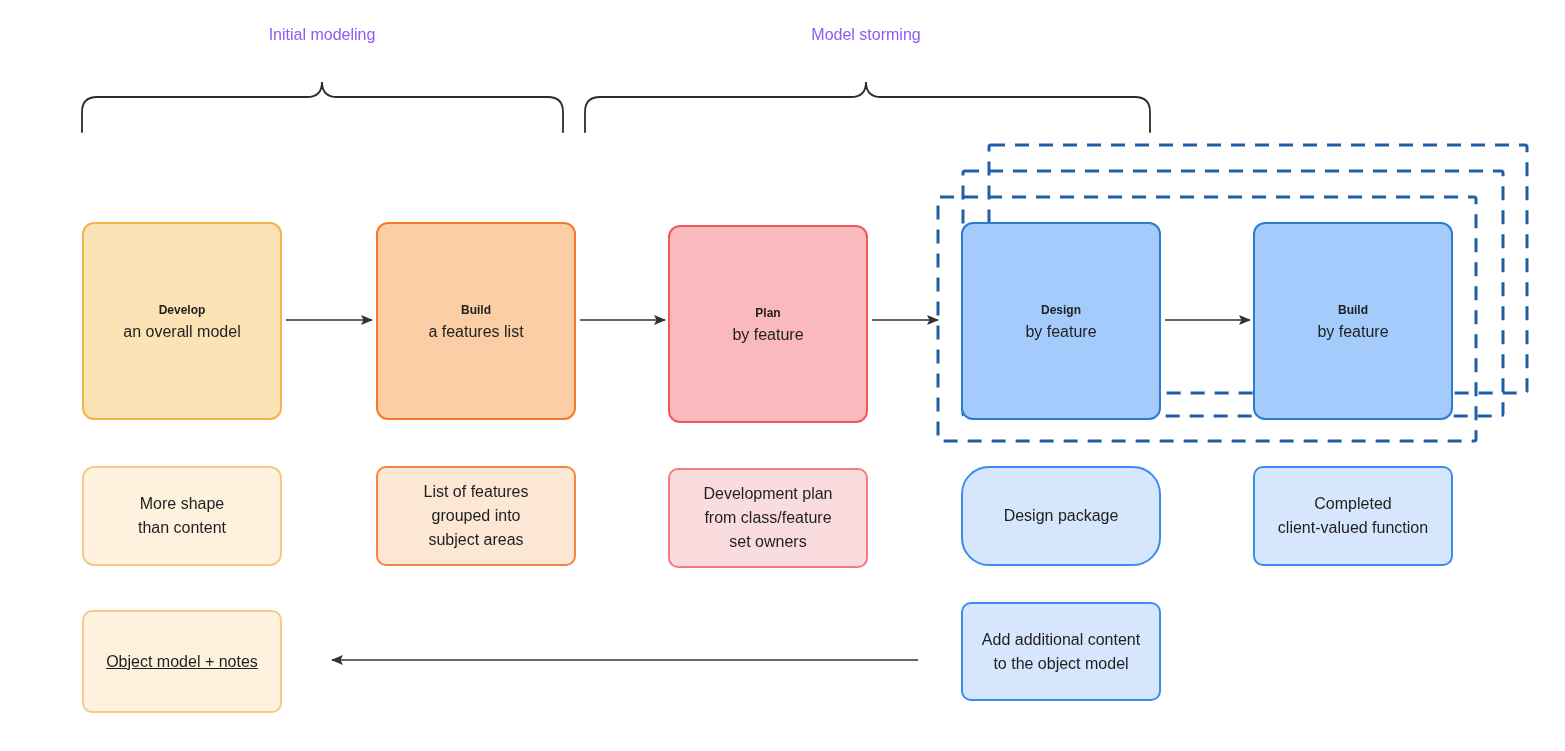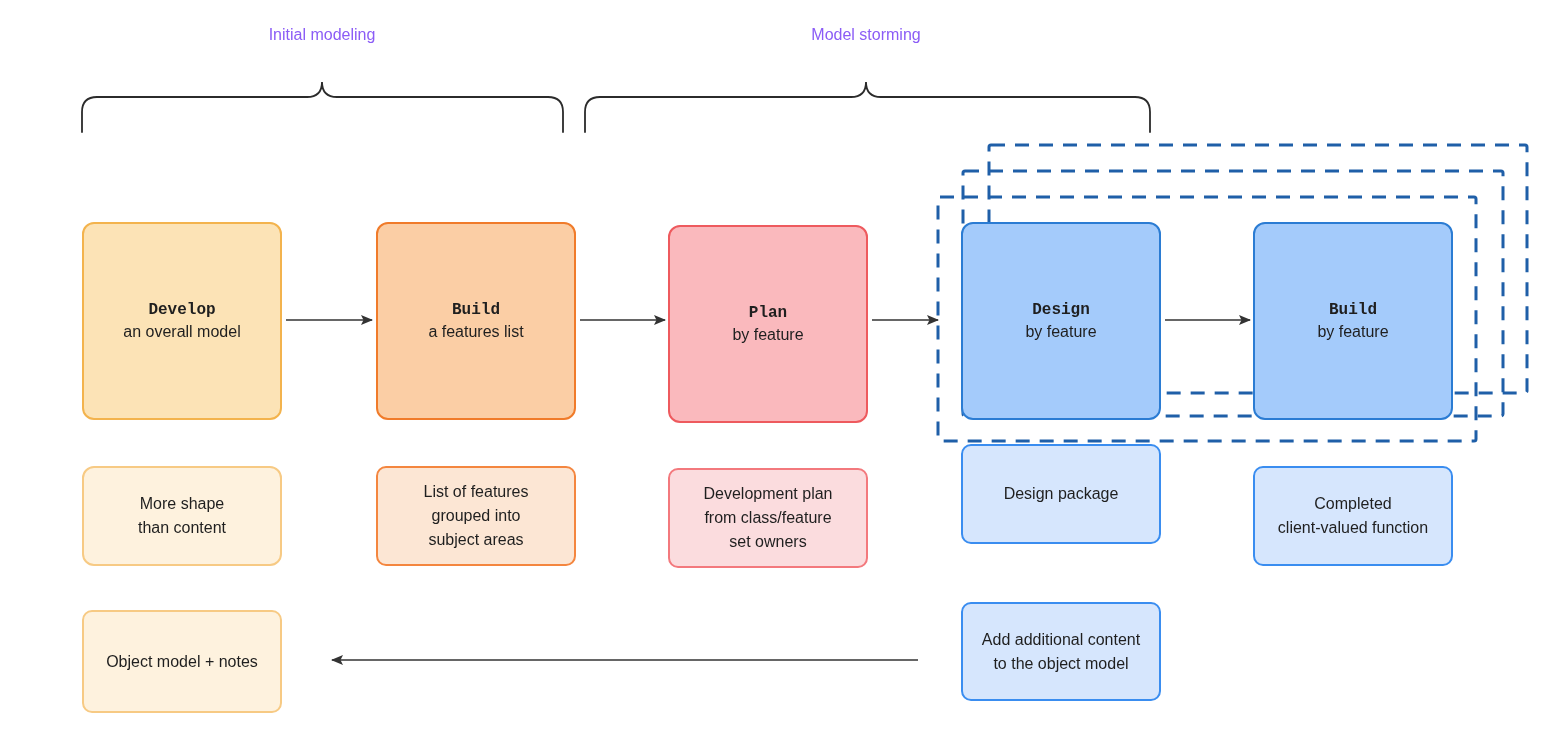--- a/index.html
+++ b/index.html
@@ -21,21 +21,21 @@
   }
 
   
   .node{
     position:absolute;box-sizing:border-box;
     display:flex;align-items:center;justify-content:center;
     border-radius:12px;border-width:2px;border-style:solid;
     text-align:center;
   }
   .node .txt{width:100%;}
-  .node .t1{font-size:16px;line-height:22px;font-weight:bold;font-family:Liberation Mono, monospace;}
+  .node .t1{font-size:12px;line-height:22px;font-weight:bold;}
   .node .t2{font-size:16px;line-height:22px;font-weight:normal;}
 
   
   .proc{width:200px;height:198px;}
   
   .out{width:200px;height:100px;border-radius:10px;}
   .out .t2{font-size:16px;line-height:24px;white-space:nowrap;}
   .outwide .t2{white-space:nowrap;}
 
   
@@ -135,34 +135,34 @@
   </div>
 
   <div class="node out th-pink-l" style="left:668px;top:468px;justify-content:center;">
     <div class="txt">
       <div class="t2">Development plan</div>
       <div class="t2">from class/feature</div>
       <div class="t2">set owners</div>
     </div>
   </div>
 
-  <div class="node out th-blue-l" style="left:961px;top:444px;">
+  <div class="node out th-blue-l" style="left:961px;top:466px;border-radius:28px;">
     <div class="txt">
       <div class="t2">Design package</div>
     </div>
   </div>
 
   <div class="node out outwide th-blue-l" style="left:1253px;top:466px;">
     <div class="txt">
       <div class="t2">Completed</div>
       <div class="t2">client-valued function</div>
     </div>
   </div>
 
-  <div class="node out th-yellow-l" style="left:82px;top:610px;height:103px;">
+  <div class="node out th-yellow-l" style="left:82px;top:610px;height:103px;text-decoration:underline;">
     <div class="txt">
       <div class="t2">Object model + notes</div>
     </div>
   </div>
 
   <div class="node out th-blue-l" style="left:961px;top:602px;height:99px;">
     <div class="txt">
       <div class="t2">Add additional content</div>
       <div class="t2">to the object model</div>
     </div>

